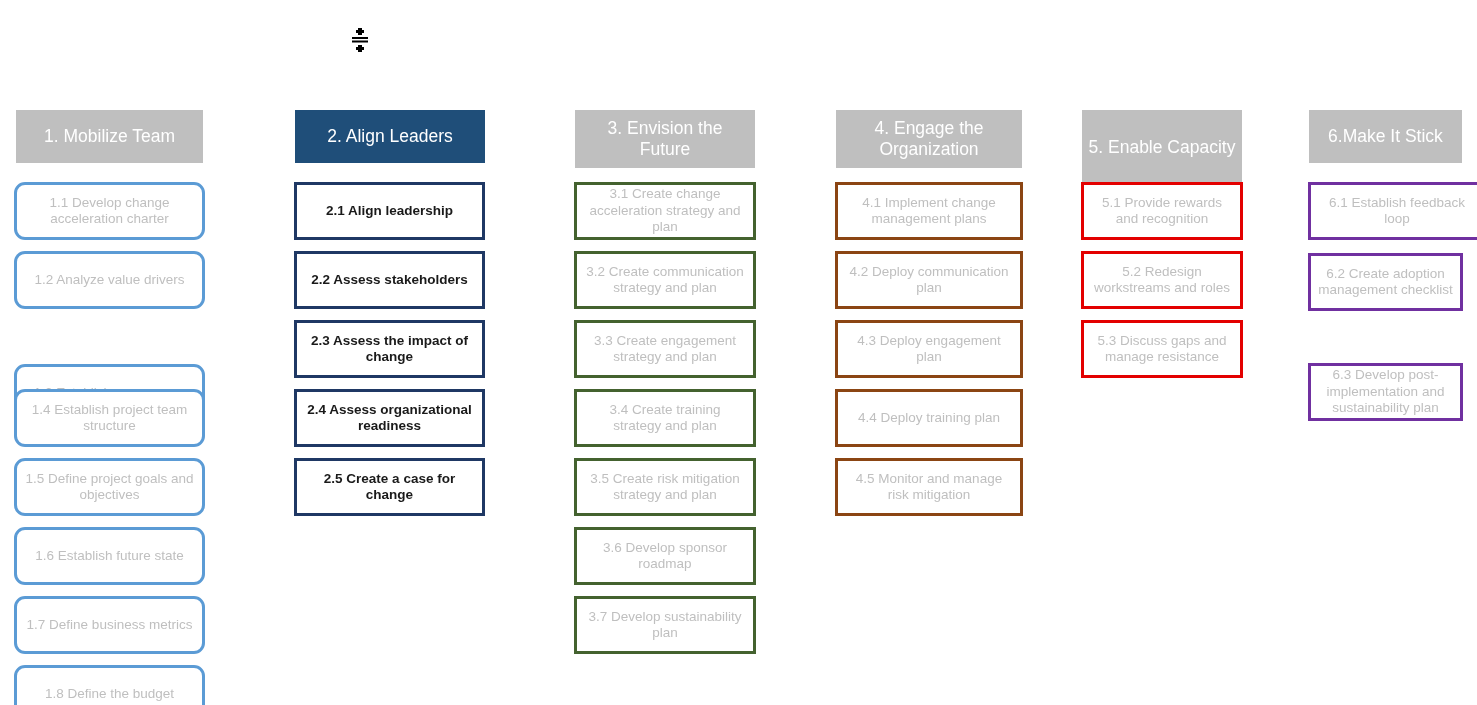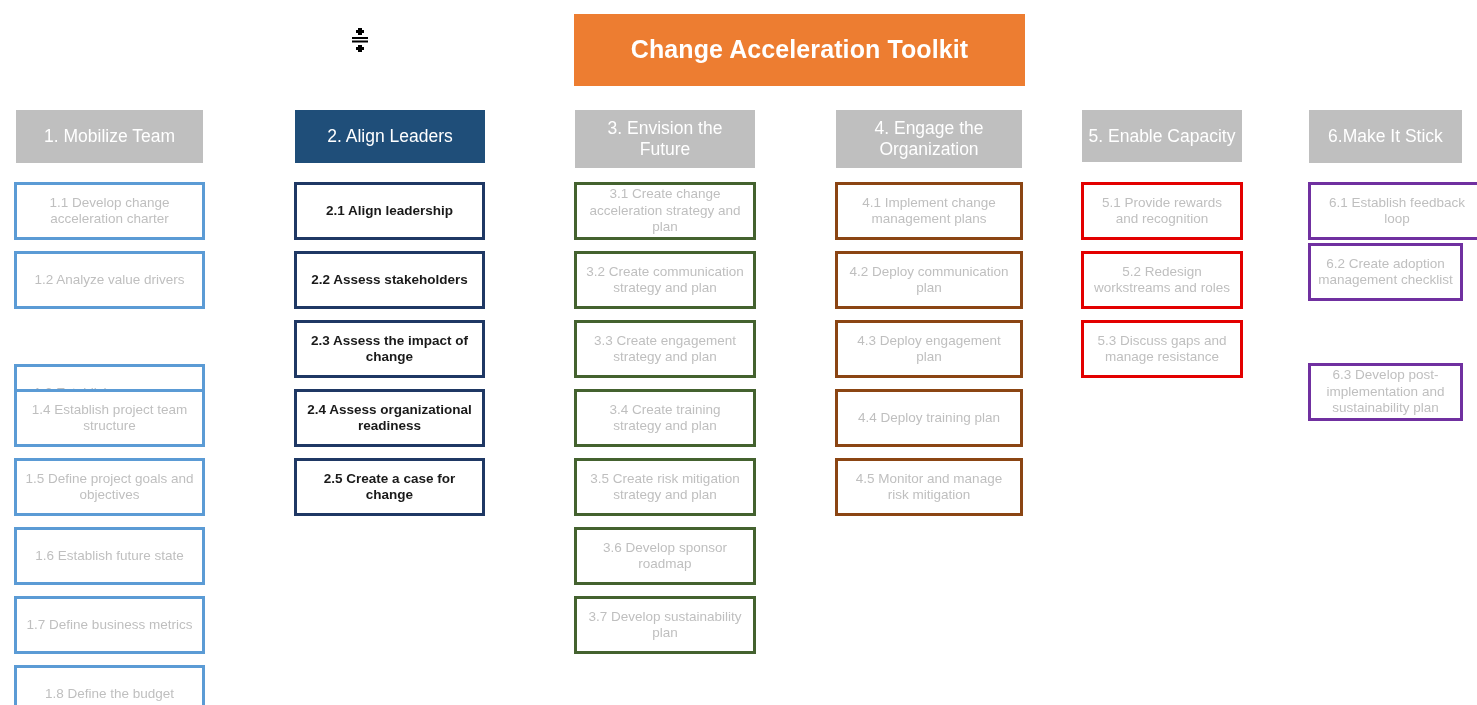--- a/index.html
+++ b/index.html
@@ -88,35 +88,32 @@
     color: #BFBFBF;
     border-style: solid;
     border-width: 3px;
   }
   .cell.active {
     color: #1a1a1a;
     font-weight: bold;
   }
 
   
-  .bd-blue   { border-color: #5B9BD5; }
+  .bd-blue   { border-color: #5B9BD5; border-radius: 11px; }
   .bd-navy   { border-color: #1F3864; }
   .bd-green  { border-color: #44622F; }
   .bd-brown  { border-color: #8B4513; }
   .bd-red    { border-color: #E30000; }
   .bd-purple { border-color: #7030A0; }
 </style>
 </head>
 <body>
 
 <div id="canvas">
 
-  <div class="title-banner">
-    <span class="title-text">Change Acceleration Toolkit</span>
-  </div>
 
   <div class="cursor-glyph">
     <svg width="20" height="28" viewBox="0 0 20 28" xmlns="http://www.w3.org/2000/svg">
       <rect x="8" y="2" width="4" height="7" fill="#000000"></rect>
       <rect x="6" y="4" width="8" height="3" fill="#000000"></rect>
       <rect x="2" y="11" width="16" height="2" fill="#000000"></rect>
       <rect x="2" y="14.5" width="16" height="2" fill="#000000"></rect>
       <rect x="8" y="19" width="4" height="7" fill="#000000"></rect>
       <rect x="6" y="21" width="8" height="3" fill="#000000"></rect>
     </svg>
@@ -154,26 +151,26 @@
       </div>
       <div class="column">
         <div class="col-header grey" style="left: 836px; top: 110px; width: 186px; height: 58px;">4. Engage the Organization</div>
         <div class="cell bd-brown" style="left: 835px; top: 182px; width: 188px; height: 58px;">4.1 Implement change management plans</div>
         <div class="cell bd-brown" style="left: 835px; top: 251px; width: 188px; height: 58px;">4.2 Deploy communication plan</div>
         <div class="cell bd-brown" style="left: 835px; top: 320px; width: 188px; height: 58px;">4.3 Deploy engagement plan</div>
         <div class="cell bd-brown" style="left: 835px; top: 389px; width: 188px; height: 58px;">4.4 Deploy training plan</div>
         <div class="cell bd-brown" style="left: 835px; top: 458px; width: 188px; height: 58px;">4.5 Monitor and manage risk mitigation</div>
       </div>
       <div class="column">
-        <div class="col-header grey" style="left: 1082px; top: 110px; width: 160px; height: 52px;">5. Enable Capacity</div>
+        <div class="col-header grey" style="left: 1082px; top: 110px; width: 160px; height: 75px;">5. Enable Capacity</div>
         <div class="cell bd-red" style="left: 1081px; top: 182px; width: 162px; height: 58px;">5.1 Provide rewards and recognition</div>
         <div class="cell bd-red" style="left: 1081px; top: 251px; width: 162px; height: 58px;">5.2 Redesign workstreams and roles</div>
         <div class="cell bd-red" style="left: 1081px; top: 320px; width: 162px; height: 58px;">5.3 Discuss gaps and manage resistance</div>
       </div>
       <div class="column">
         <div class="col-header grey" style="left: 1309px; top: 110px; width: 153px; height: 53px;">6.Make It Stick</div>
         <div class="cell bd-purple" style="left: 1308px; top: 182px; width: 178px; height: 58px;">6.1 Establish feedback loop</div>
-        <div class="cell bd-purple" style="left: 1308px; top: 243px; width: 155px; height: 58px;">6.2 Create adoption management checklist</div>
+        <div class="cell bd-purple" style="left: 1308px; top: 253px; width: 155px; height: 58px;">6.2 Create adoption management checklist</div>
         <div class="cell bd-purple" style="left: 1308px; top: 320px; width: 155px; height: 58px; margin-top: 43px;">6.3 Develop post-implementation and sustainability plan</div>
       </div>
     </div>
 
 </div>
 
 </body></html>

